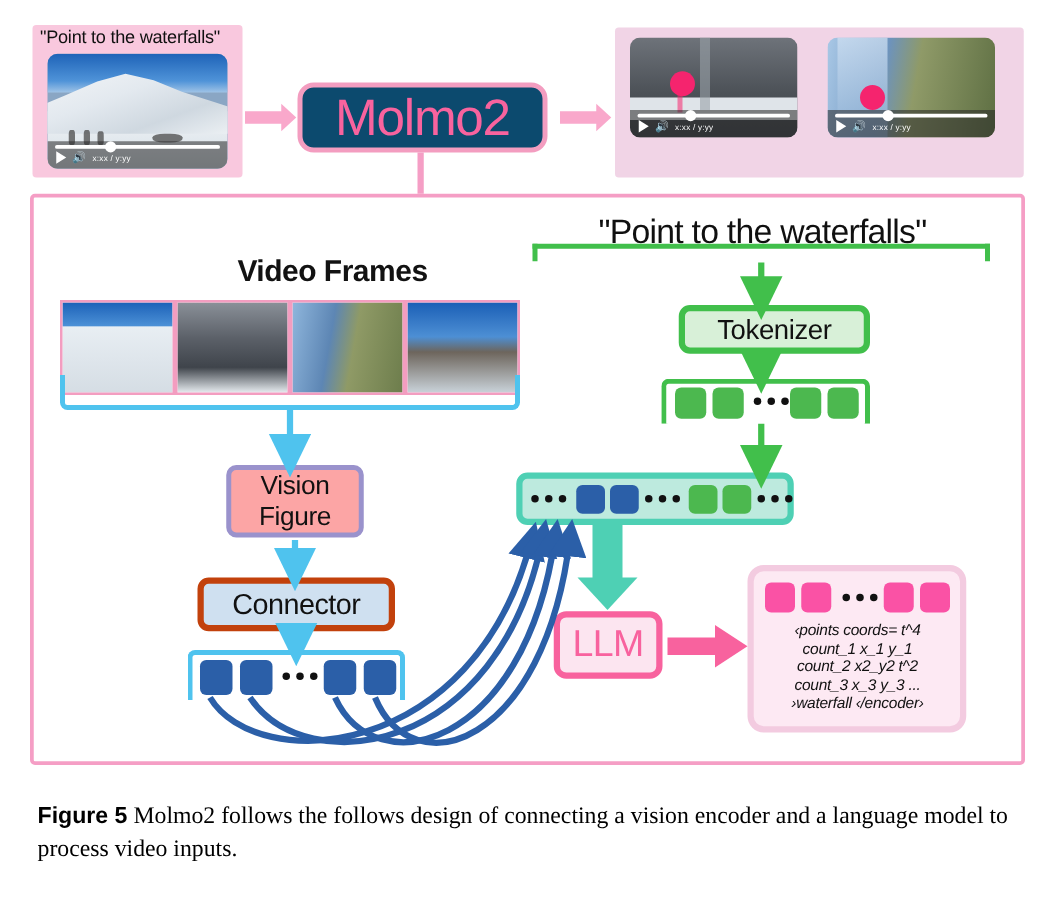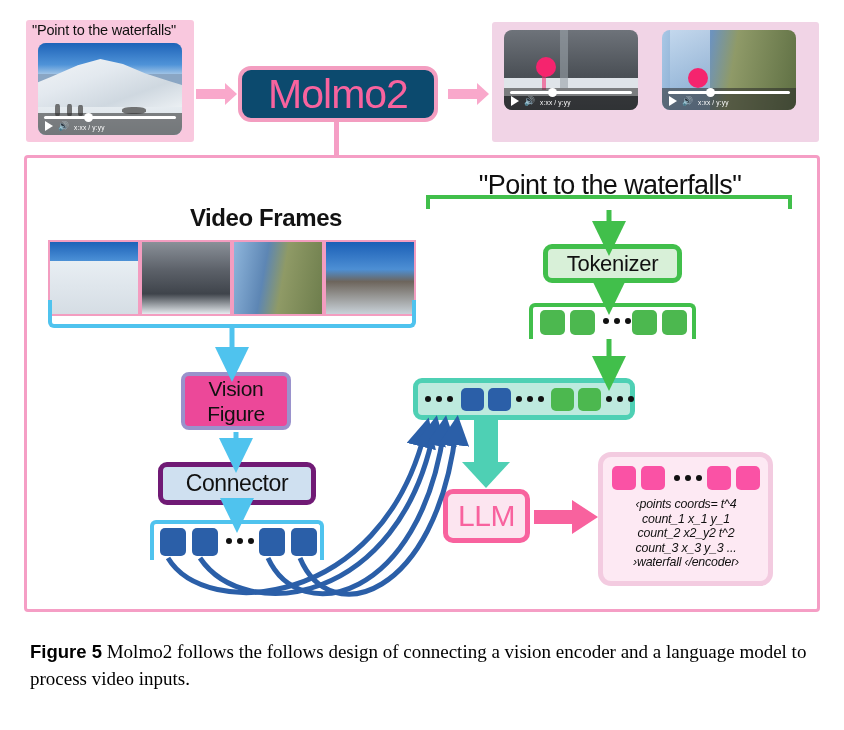--- a/index.html
+++ b/index.html
@@ -65,35 +65,35 @@
   .f1{background:linear-gradient(#1d62b8 0%,#4b90d6 26%,#e8eef3 27%,#d5dde4 100%);}
   .f2{background:linear-gradient(#8a9098 0%,#5b6068 40%,#3f444b 72%,#e6ebef 100%);}
   .f3{background:linear-gradient(100deg,#8fb6dc 0%,#5d86b4 35%,#8f9a66 55%,#6d7d4c 100%);}
   .f4{background:linear-gradient(#1b5fb6 0%,#4d8fd4 38%,#6d655c 55%,#c9d2d9 100%);}
 
   
   .bracket{position:absolute;border:4px solid;border-top:none;}
   .bracket-up{position:absolute;border:4px solid;border-bottom:none;}
 
   
-  #vision-encoder{left:181px;top:372px;width:110px;height:58px;background:#ec4899;
+  #vision-encoder{left:181px;top:372px;width:110px;height:58px;background:#fca5a5;
       border:4px solid #9a92cc;border-radius:8px;display:flex;align-items:center;justify-content:center;
       text-align:center;font-size:21px;line-height:25px;letter-spacing:-.3px;color:#111;}
   #connector-box{left:158px;top:462px;width:158px;height:43px;background:#cfe0f0;
-      border:5px solid #701a75;border-radius:9px;display:flex;align-items:center;justify-content:center;
+      border:5px solid #c2410c;border-radius:9px;display:flex;align-items:center;justify-content:center;
       font-size:23px;letter-spacing:-.4px;color:#111;}
 
   
   .token-rail{position:absolute;border:4px solid;border-bottom:none;}
   .tok{position:absolute;border-radius:5px;}
 
   
   #question-text{left:425px;top:170px;width:370px;text-align:center;font-size:27px;
       letter-spacing:-.6px;color:#101010;white-space:nowrap;}
-  #tokenizer-box{left:543px;top:244px;width:139px;height:39px;background:#d8f0d8;
+  #tokenizer-box{left:543px;top:244px;width:153px;height:39px;background:#d8f0d8;
       border:5px solid #41bf4b;border-radius:9px;display:flex;align-items:center;justify-content:center;
       font-size:22px;letter-spacing:-.3px;color:#111;}
 
   
   #combined-seq{left:413px;top:378px;width:222px;height:42px;background:#bdeade;
       border:5px solid #4ed0b4;border-radius:9px;}
 
   
   #llm-box{left:443px;top:489px;width:87px;height:54px;background:#fce5f0;
       border:5px solid #f8629e;border-radius:10px;display:flex;align-items:center;justify-content:center;

